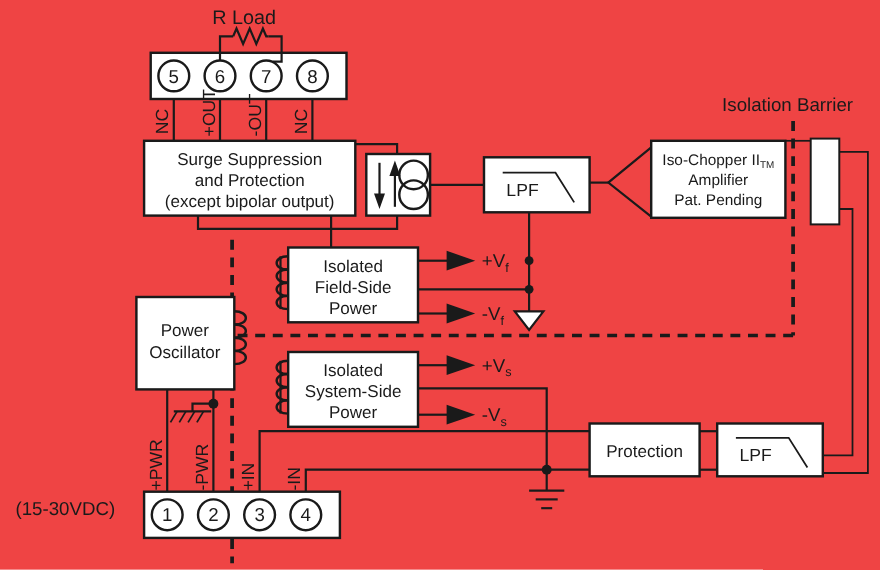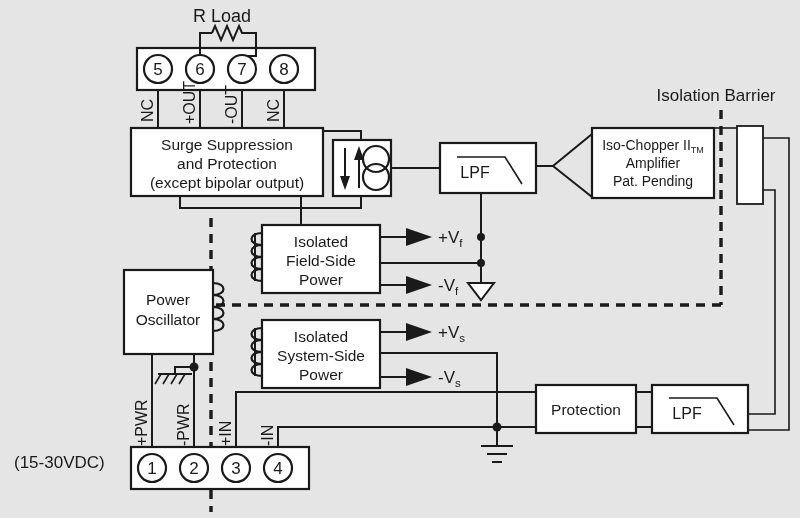--- a/index.html
+++ b/index.html
@@ -5,21 +5,21 @@
 <style>
   html, body {
     margin: 0;
     padding: 0;
     background: #ffffff;
   }
   #diagram-root {
     position: relative;
     width: 800px;
     height: 518px;
-    background: #e5e5e5;
+    background: #ef4444;
     font-family: "Liberation Sans", sans-serif;
     overflow: hidden;
     text-decoration: underline;
   }
   svg#schematic {
     display: block;
     width: 800px;
     height: 518px;
   }
   .wire {

